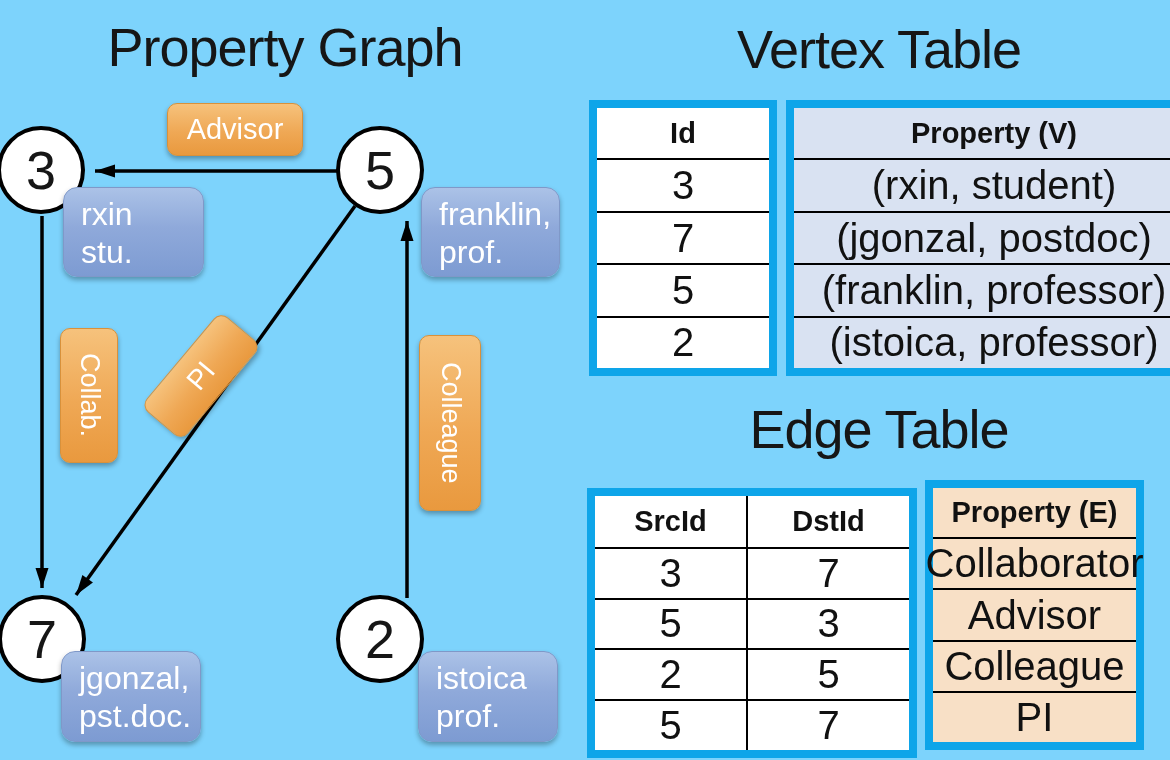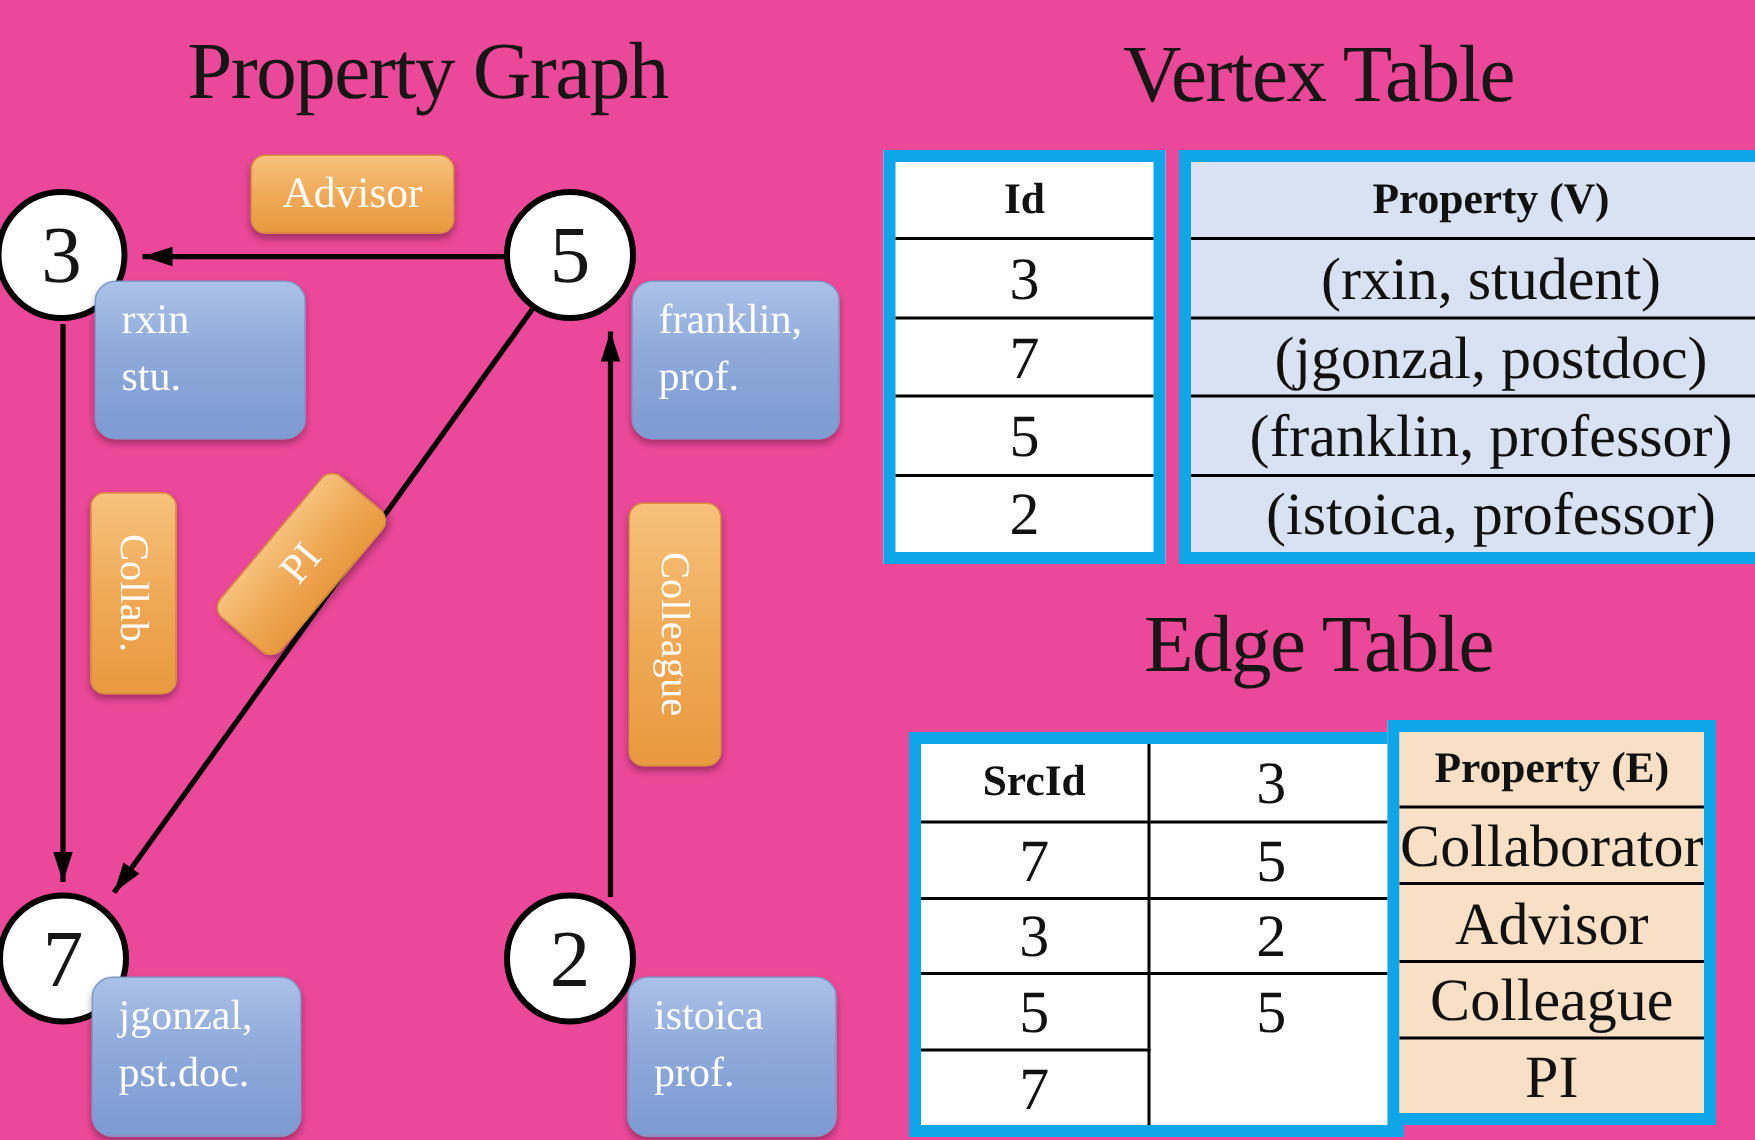--- a/index.html
+++ b/index.html
@@ -1,36 +1,36 @@
 <!DOCTYPE html>
 <html><head>
 <meta charset="utf-8">
 <style>
   html,body{margin:0;padding:0;background:#fff;}
   #stage{
-    position:relative;width:1170px;height:760px;overflow:hidden;background:#ec4899;
-    font-family:Liberation Serif, serif;color:#161616;
+    position:relative;width:1170px;height:760px;overflow:hidden;background:#7dd3fc;
+    font-family:Liberation Sans, sans-serif;color:#161616;
   }
   .title{
     position:absolute;text-align:center;font-size:54px;letter-spacing:-1px;
     color:#161616;white-space:nowrap;
   }
   
   .node{
     position:absolute;width:80px;height:80px;border:4px solid #000;border-radius:50%;
     background:#fff;display:flex;align-items:center;justify-content:center;
     font-size:54px;z-index:2;
   }
   
   .vlabel{
     position:absolute;z-index:3;border-radius:14px;color:#fff;
     background:linear-gradient(180deg,#abc2e7 0%,#8fa9da 45%,#7d9bd2 100%);
     border:1px solid #7f98c8;
     box-shadow:0 3px 5px rgba(0,0,0,0.30);
-    font-size:28px;line-height:38px;padding:7px 0 16px 17px;
+    font-size:32px;line-height:38px;padding:7px 0 0 17px;
   }
   .vlabel span{display:block;}
   
   .elabel{
     position:absolute;z-index:3;border-radius:10px;color:#fff;
     background:linear-gradient(180deg,#f6c27c 0%,#efa855 55%,#e9993e 100%);
     border:1px solid #d8913b;
     box-shadow:0 3px 5px rgba(0,0,0,0.32);
     display:flex;align-items:center;justify-content:center;
   }
@@ -40,21 +40,21 @@
   
   #edges{position:absolute;left:0;top:0;z-index:1;}
   #edges line{stroke:#000;stroke-width:3.5;}
   
   .tcol,.tgrid{
     position:absolute;border:8px solid #0ea5e9;box-sizing:border-box;background:#fff;
   }
   .tcol{display:flex;flex-direction:column;}
   .tcol .tcell{flex:1;display:flex;align-items:center;justify-content:center;}
   .tcol .tcell + .tcell{border-top:2px solid #000;}
-  .tgrid{display:grid;grid-template-columns:153px 1fr;grid-auto-rows:1fr;margin-left:19px;}
+  .tgrid{display:grid;grid-template-columns:153px 1fr;grid-auto-rows:1fr;}
   .tgrid .tcell{display:flex;align-items:center;justify-content:center;}
   .tgrid .tcell:nth-child(odd){border-right:2px solid #000;}
   .tgrid .tcell:nth-child(n+3){border-top:2px solid #000;}
   .tcell{font-size:40px;color:#111;}
   .tcell.num{font-size:40px;}
   .tcell.hdr{font-weight:bold;font-size:29px;}
   .bg-blue{background:#d9e2f2;}
   .bg-peach{background:#f8e0c6;}
 </style>
 </head>
@@ -116,20 +116,21 @@
   <div class="tcol bg-blue" style="left:786px;top:100px;width:416px;height:276px;">
     <div class="tcell hdr bg-blue">Property (V)</div>
     <div class="tcell bg-blue">(rxin, student)</div>
     <div class="tcell bg-blue">(jgonzal, postdoc)</div>
     <div class="tcell bg-blue">(franklin, professor)</div>
     <div class="tcell bg-blue">(istoica, professor)</div>
   </div>
 
   <div class="tgrid" style="left:587px;top:488px;width:330px;height:270px;">
     <div class="tcell hdr">SrcId</div>
+    <div class="tcell hdr">DstId</div>
     <div class="tcell num">3</div>
     <div class="tcell num">7</div>
     <div class="tcell num">5</div>
     <div class="tcell num">3</div>
     <div class="tcell num">2</div>
     <div class="tcell num">5</div>
     <div class="tcell num">5</div>
     <div class="tcell num">7</div>
   </div>
 

